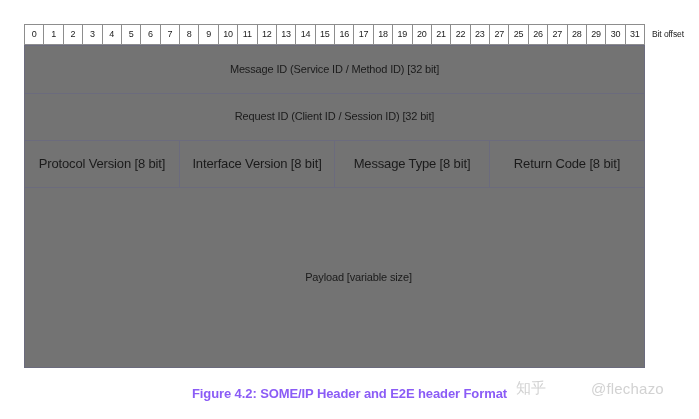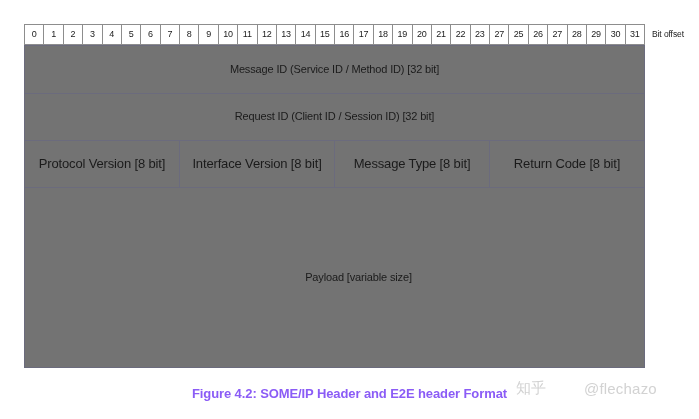--- a/index.html
+++ b/index.html
@@ -135,20 +135,21 @@
     letter-spacing: -0.1px;
   }
 
   
   .watermark {
     position: absolute;
     left: 516px;
     top: 381px;
     display: flex;
     align-items: center;
+    gap: 7px;
     color: #d2d2d2;
     font-size: 16px;
     line-height: 1;
     pointer-events: none;
     white-space: nowrap;
   }
   .watermark .wm-logo {
     font-size: 15px;
     font-family: "DejaVu Sans", sans-serif;
     letter-spacing: 0px;

